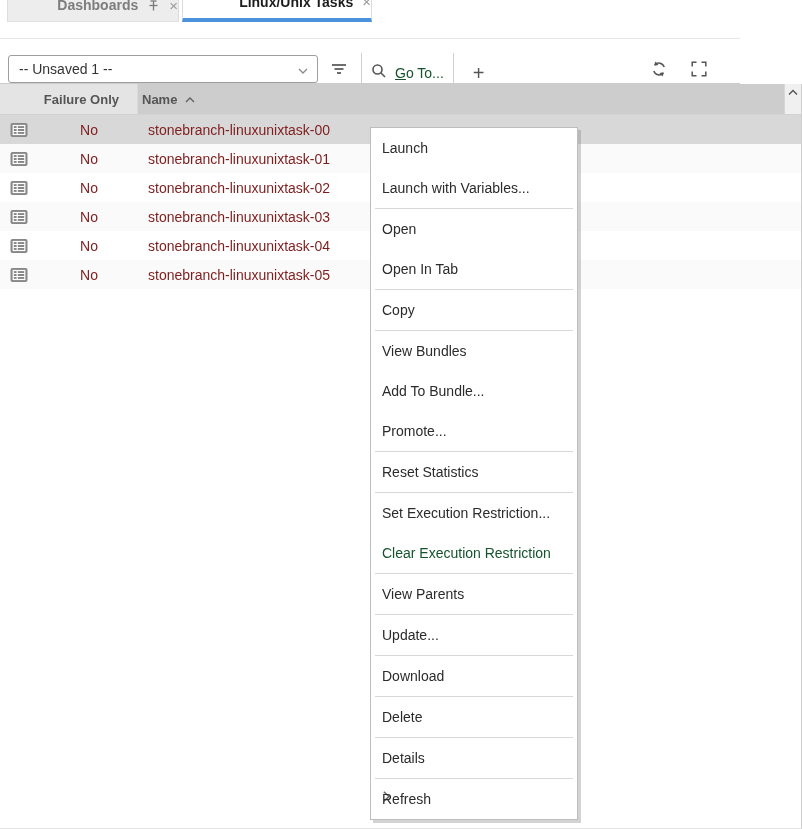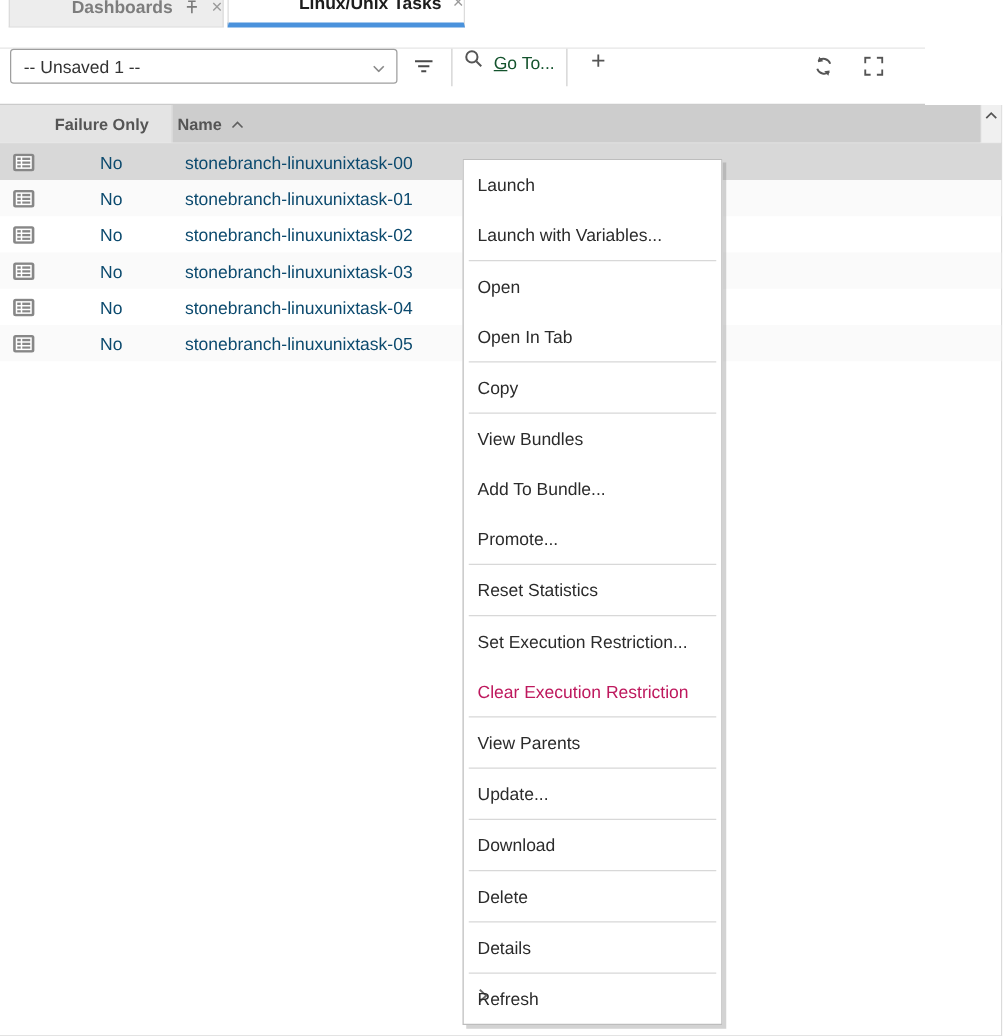--- a/index.html
+++ b/index.html
@@ -9,50 +9,50 @@
 
   
   .tabbar { position:absolute; top:0; left:0; width:802px; height:38px; background:#fff; }
   .tab { position:absolute; bottom:16px; display:flex; align-items:center; justify-content:flex-end; gap:9px; font-size:14px; cursor:pointer; }
   .tab.inactive { left:7px; width:172px; height:34px; background:#ededed; border:1px solid #dcdcdc; border-bottom:1px solid #e2e2e2; color:#7d7d7d; font-weight:700; }
   .tab.active { left:182px; width:190px; height:38px; background:#fff; border:1px solid #dcdcdc; border-bottom:4px solid #4a92dc; color:#1d1d1d; font-weight:700; }
   .tab .close { color:#9a9a9a; font-size:15px; font-weight:400; line-height:1; }
   .tab svg { display:block; }
 
   
-  .toolbar { position:absolute; top:38px; left:0; width:740px; height:46px; border-top:1px solid #e6e6e6; border-bottom:1px solid #cbcbcb; background:#fff; display:flex; align-items:flex-start; padding:0 28px 0 8px; }
+  .toolbar { position:absolute; top:38px; left:0; width:740px; height:46px; border-top:1px solid #e6e6e6; border-bottom:1px solid #cbcbcb; background:#fff; display:flex; align-items:flex-end; padding:0 28px 0 8px; }
   .viewselect { width:310px; height:28px; border:1px solid #9e9e9e; border-radius:3px; background:#fff; display:flex; align-items:center; justify-content:space-between; padding:0 9px 0 10px; font-size:14px; color:#333; cursor:pointer; }
   .tbicon { display:flex; align-items:center; justify-content:center; width:26px; height:28px; cursor:pointer; }
   .tbsep { width:1px; height:30px; background:#d0d0d0; margin:0 9px; }
   .goto { display:flex; align-items:center; gap:8px; cursor:pointer; }
   .goto-label { font-size:14px; color:#14532d; }
   .goto-label .ak { text-decoration:underline; }
   .plusbtn { font-size:20px; color:#555; font-weight:400; padding:0 10px; cursor:pointer; line-height:1; }
   .tb-spacer { flex:1; }
   .tbicon.right { margin-left:14px; }
 
   
   .grid { position:absolute; top:84px; left:0; width:802px; height:745px; background:#fff; border-right:1px solid #cfcfcf; border-bottom:1px solid #e3e3e3; }
   .gridheader { display:flex; height:31px; border-bottom:1px solid #d2d2d2; font-size:13px; font-weight:700; color:#555; }
   .hcell1 { width:138px; background:#e4e4e4; display:flex; align-items:center; justify-content:flex-end; padding-right:18px; border-right:1px solid #dadada; cursor:pointer; }
   .hcell2 { flex:1; background:#cdcdcd; display:flex; align-items:center; padding-left:4px; gap:7px; cursor:pointer; }
   .scrollbtn { width:17px; background:#f0f0f0; border-left:1px solid #d7d7d7; display:flex; align-items:flex-start; justify-content:center; padding-top:5px; cursor:pointer; }
-  .row { display:flex; height:29px; font-size:14px; color:#0c4a6e; cursor:pointer; }
+  .row { display:flex; height:29px; font-size:14px; color:#7f1d1d; cursor:pointer; }
   .row.stripe { background:#fafafa; }
   .row.selected { background:#d8d8d8; }
   .rcell1 { position:relative; width:138px; display:flex; align-items:center; justify-content:flex-end; padding-right:40px; }
   .rowicon { position:absolute; left:10px; top:50%; transform:translateY(-50%); display:flex; }
   .rcell2 { flex:1; display:flex; align-items:center; padding-left:10px; }
 
   
   .menu { position:absolute; left:370px; top:127px; width:208px; background:#fff; border:1px solid #bdbdbd; box-shadow:3px 3px 0 rgba(130,130,130,0.35); z-index:10; }
   .mgroup { margin:0 4px; border-bottom:1px solid #d8d8d8; }
   .mgroup:last-child { border-bottom:none; }
   .mitem { height:40px; line-height:40px; padding-left:7px; font-size:14px; color:#2b2b2b; cursor:pointer; white-space:nowrap; }
-  .mitem.disabled { color:#be185d; cursor:default; }
+  .mitem.disabled { color:#14532d; cursor:default; }
   .mitem.has-sub { display:flex; justify-content:space-between; padding-right:10px;flex-direction:column; }
 </style>
 </head>
 <body>
 
 <div id="app">
 
   <div class="tabbar">
     <div class="tab inactive">
       <span>Dashboards</span>

